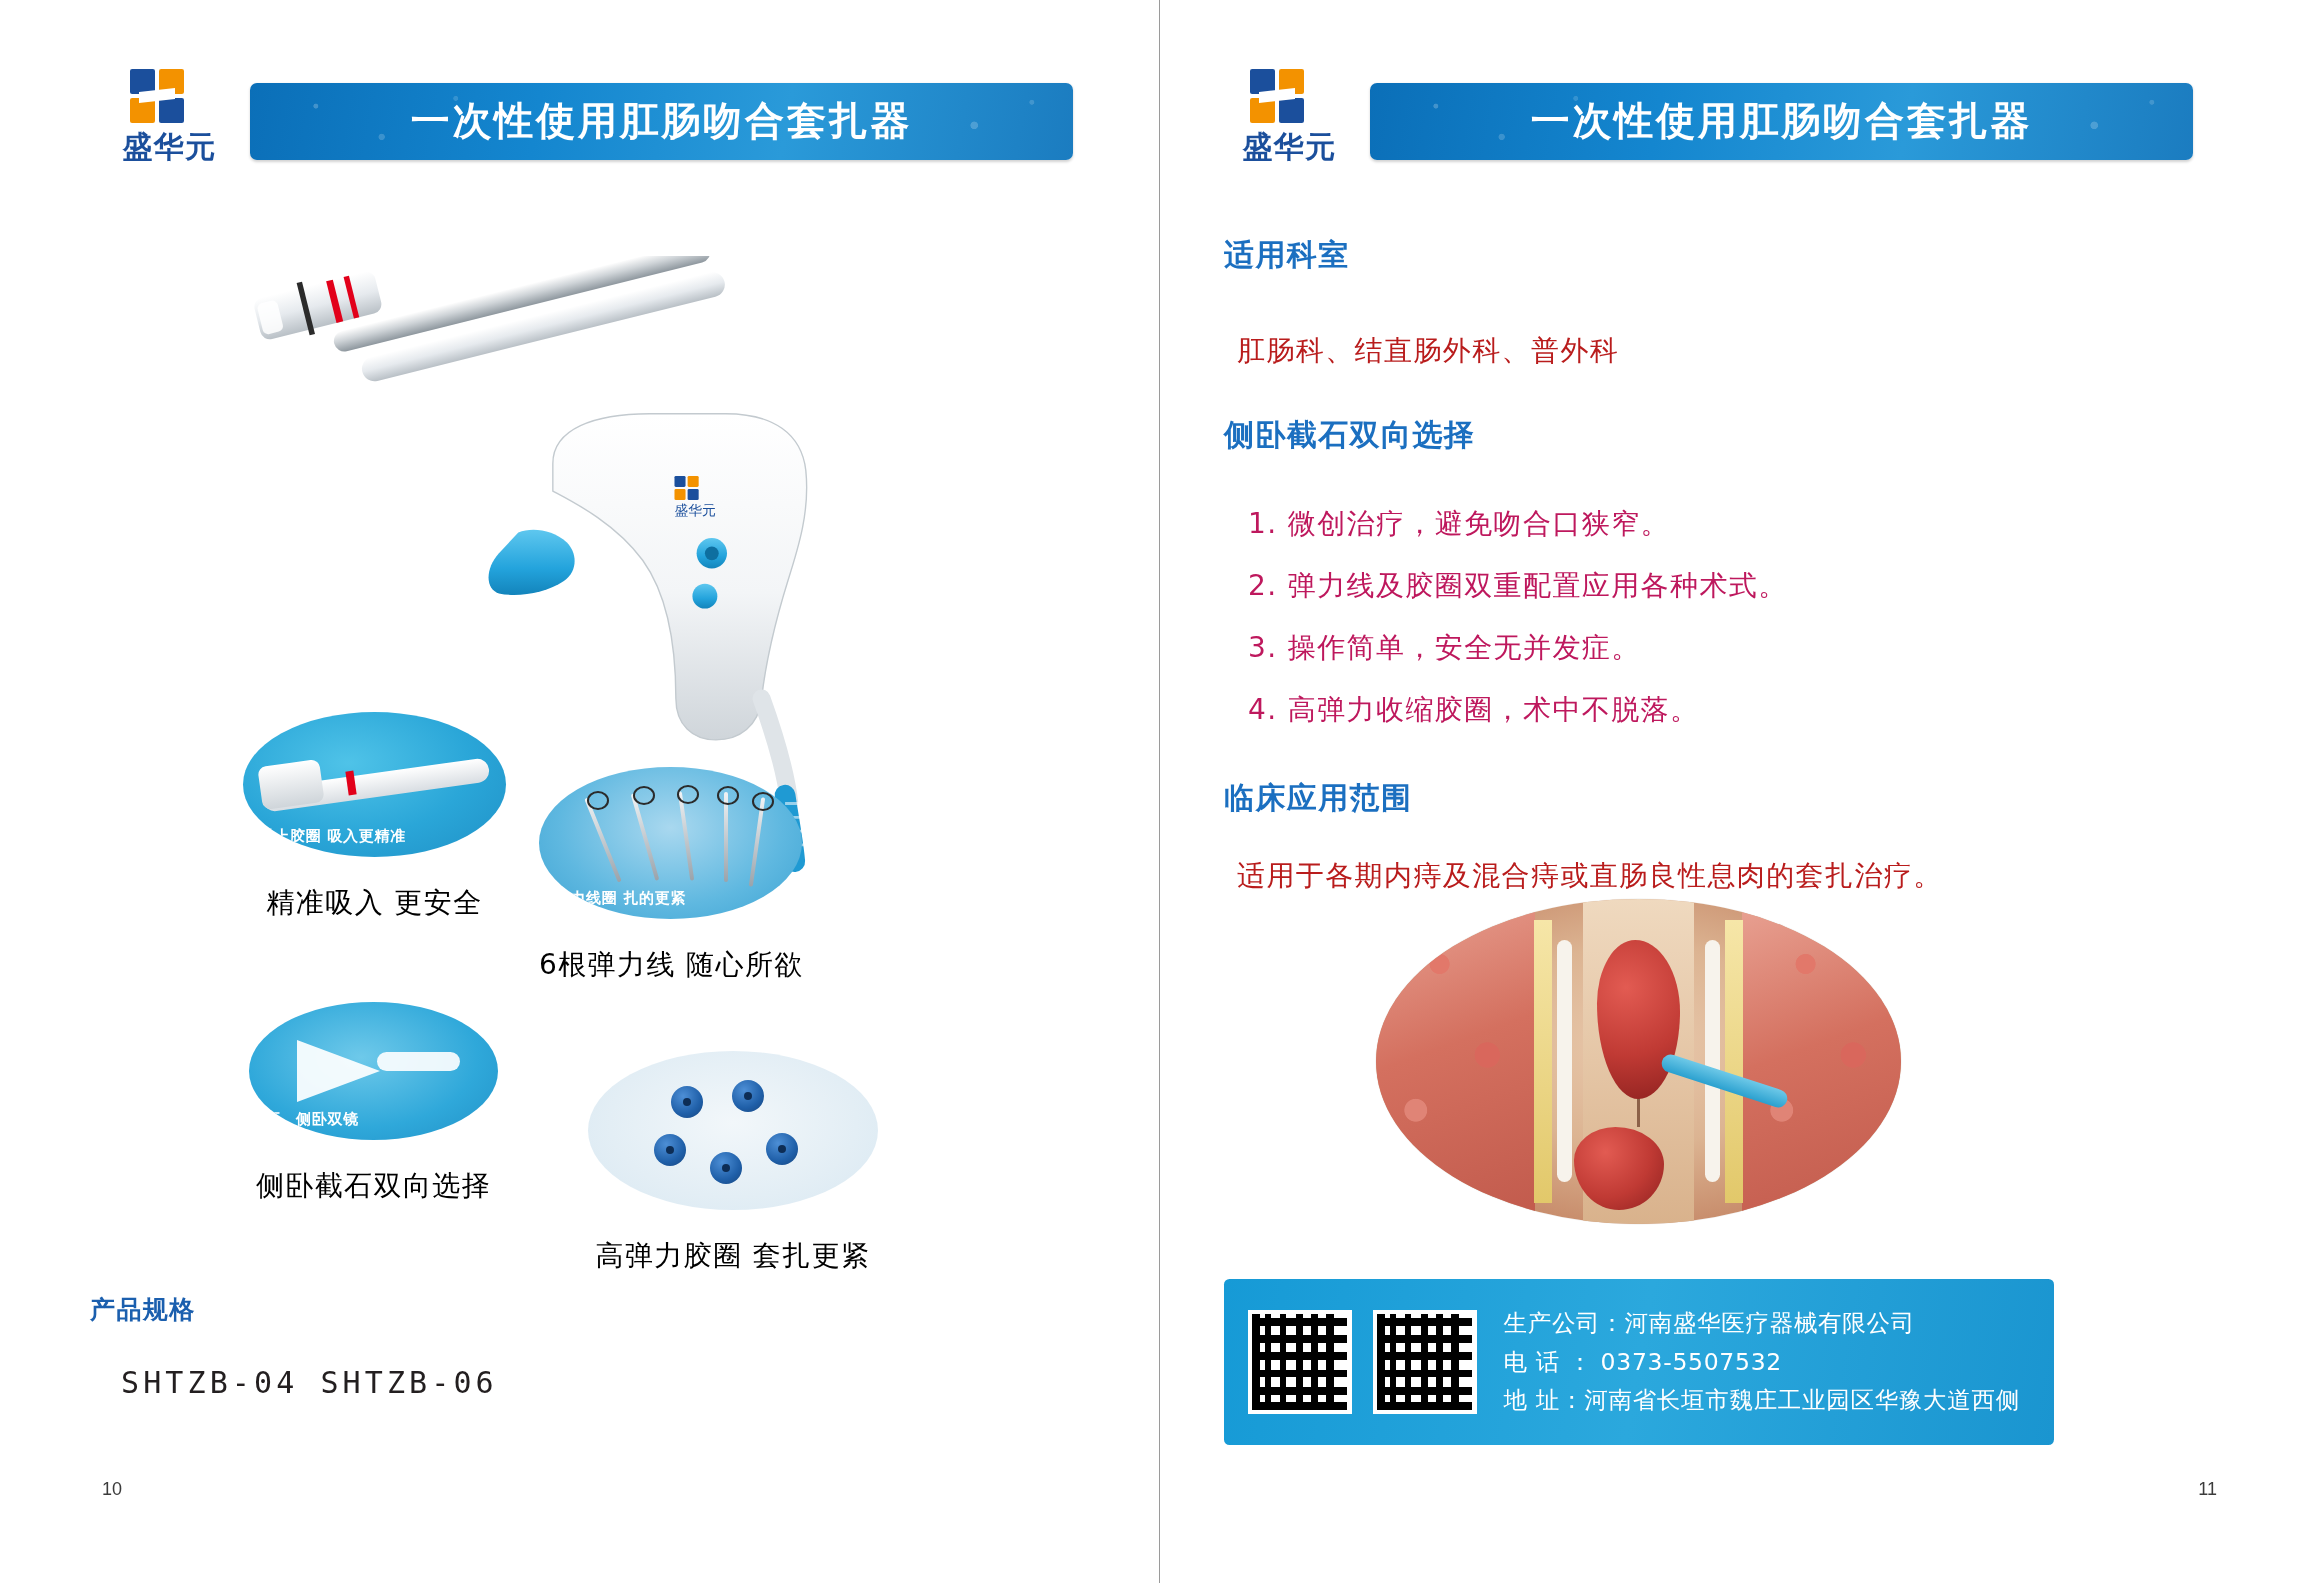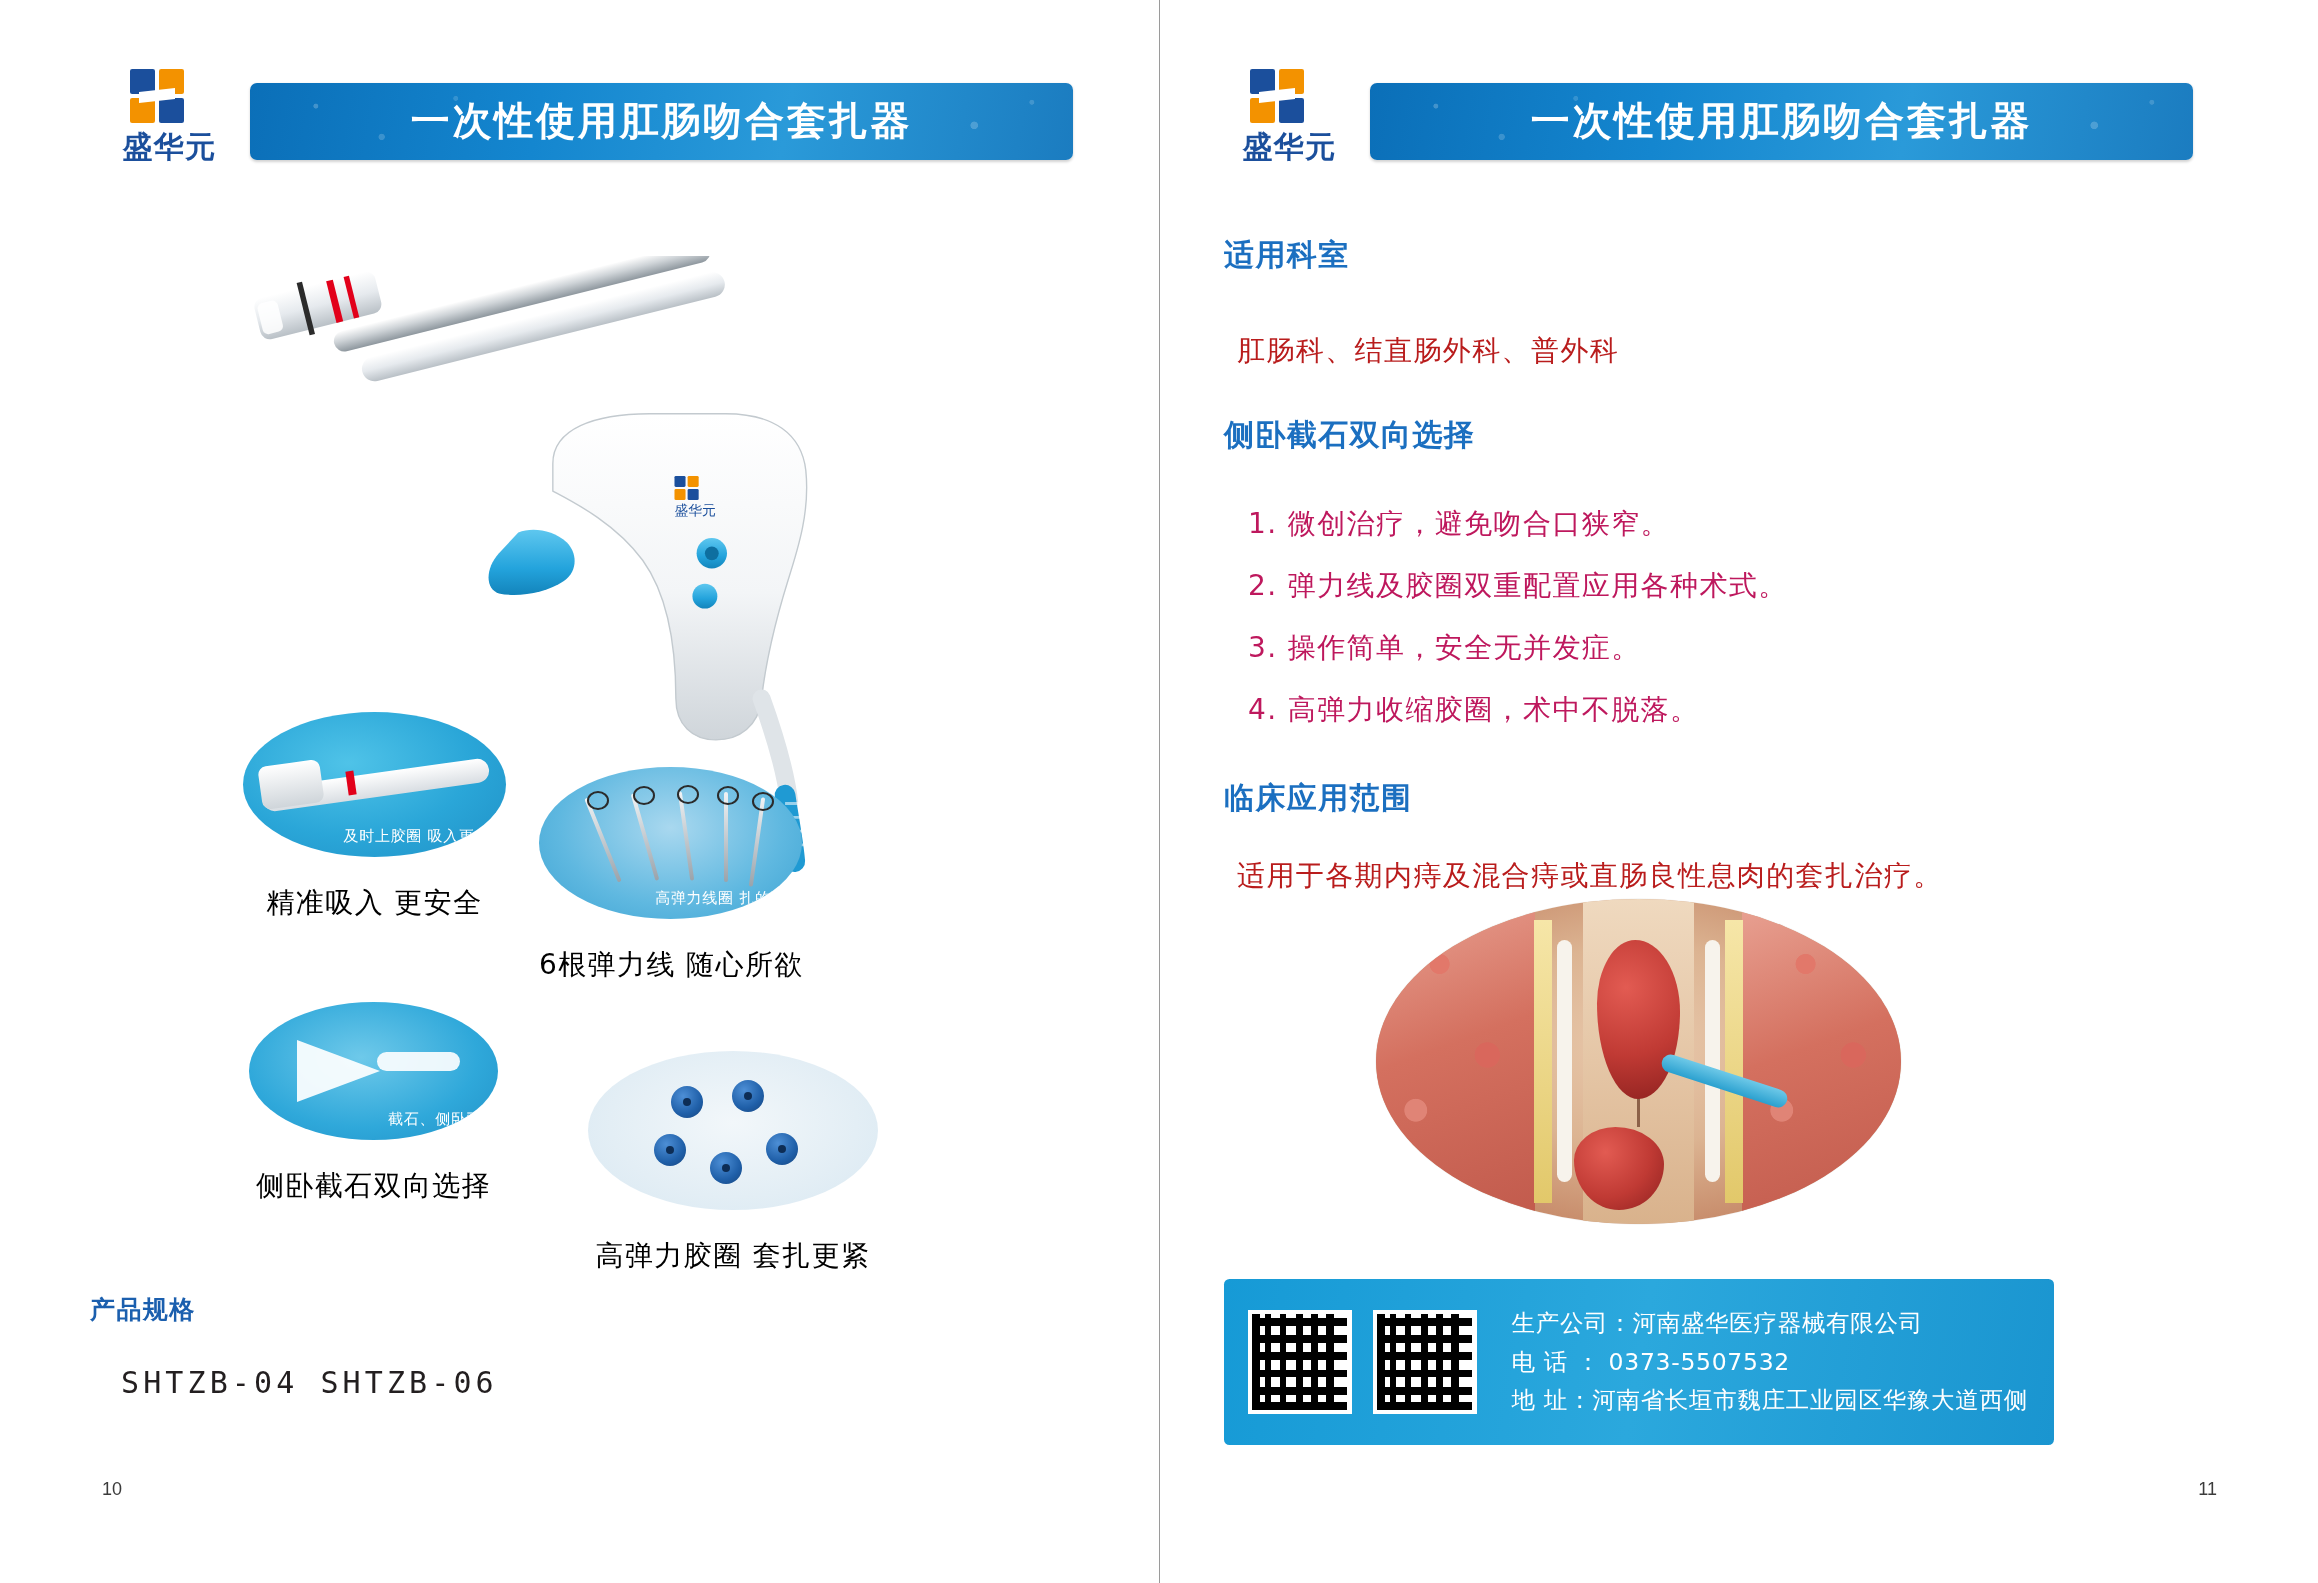--- a/index.html
+++ b/index.html
@@ -145,24 +145,24 @@
   }
   .oval {
     border-radius: 50%;
     position: relative;
     overflow: hidden;
   }
   .oval-label {
     position: absolute;
     left: 0; right: 0;
     bottom: 11px;
-    text-align: right;
+    text-align: left;
     color: #ffffff;
     font-size: 15px;
-    font-weight: normal;
+    font-weight: bold;
     letter-spacing: 0.7px;
     font-family: "DejaVu Sans", "Liberation Sans", sans-serif;
   }
 
   .f1 { left: 243px; top: 712px; }
   .f1 .oval { width: 263px; height: 145px; background: radial-gradient(ellipse at 40% 35%, #4fc3e8 0%, #2aa6d8 55%, #1f90c6 100%); }
   .f2 { left: 539px; top: 767px; }
   .f2 .oval { width: 263px; height: 152px; background: radial-gradient(ellipse at 50% 40%, #a9d8ef 0%, #5fb8e0 60%, #3ba2d2 100%); }
   .f3 { left: 249px; top: 1002px; }
   .f3 .oval { width: 249px; height: 138px; background: radial-gradient(ellipse at 45% 40%, #6ec9ea 0%, #2fa8da 60%, #2090c6 100%); }
@@ -387,21 +387,21 @@
   .qr-inner {
     width: 100%;
     height: 100%;
     background-color: #ffffff;
     background-image:
       linear-gradient(90deg, #000 0 8%, transparent 8% 14%, #000 14% 20%, transparent 20% 30%, #000 30% 36%, transparent 36% 46%, #000 46% 54%, transparent 54% 62%, #000 62% 70%, transparent 70% 78%, #000 78% 86%, transparent 86% 100%),
       linear-gradient(0deg, #000 0 8%, transparent 8% 16%, #000 16% 24%, transparent 24% 34%, #000 34% 42%, transparent 42% 52%, #000 52% 60%, transparent 60% 70%, #000 70% 78%, transparent 78% 88%, #000 88% 96%, transparent 96% 100%);
     background-blend-mode: multiply;
   }
   .contact-lines {
-    margin-left: 14px;
+    margin-left: 6px;
     color: #ffffff;
   }
   .contact-line {
     font-size: 23.5px;
     line-height: 1.65;
     letter-spacing: 0.7px;
     white-space: nowrap;
     font-family: "DejaVu Sans", "Liberation Sans", sans-serif;
   }
 </style>

